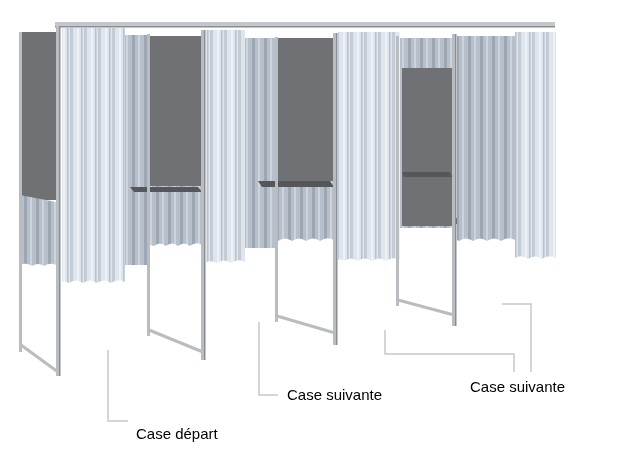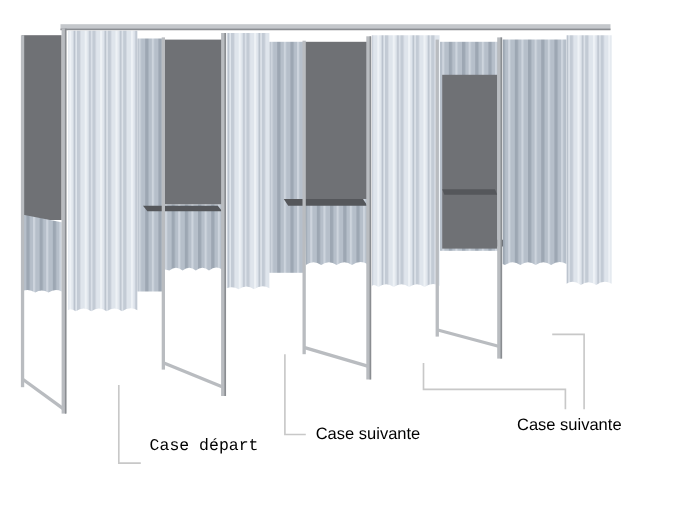--- a/index.html
+++ b/index.html
@@ -78,21 +78,21 @@
   </g>
 
   <g stroke="#c8c8c8" stroke-width="1.5" fill="none">
     <polyline points="108,350 108,421 128,421"></polyline>
     <polyline points="259,322 259,395 278,395"></polyline>
     <polyline points="385,330 385,354 514,354 514,372"></polyline>
     <polyline points="502,304 531,304 531,372"></polyline>
   </g>
 </svg>
 
-<div class="label" style="left:136px; top:396px;font-family:Liberation Mono, monospace;">
+<div class="label" style="left:136px; top:424px;">
   <span>Case départ</span>
 </div>
 
 <div class="label" style="left:287px; top:385px;">
   <span>Case suivante</span>
 </div>
 
 <div class="label" style="left:470px; top:377px;">
   <div>Case suivante</div>
 </div>

